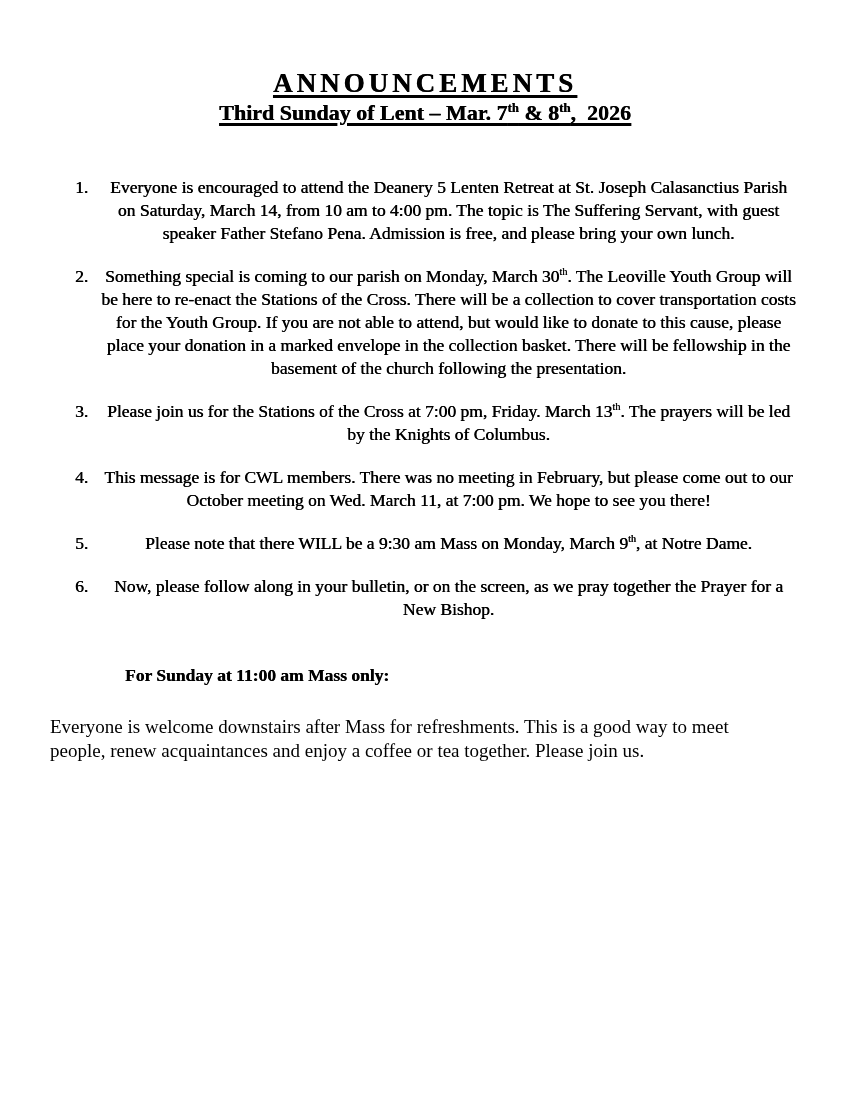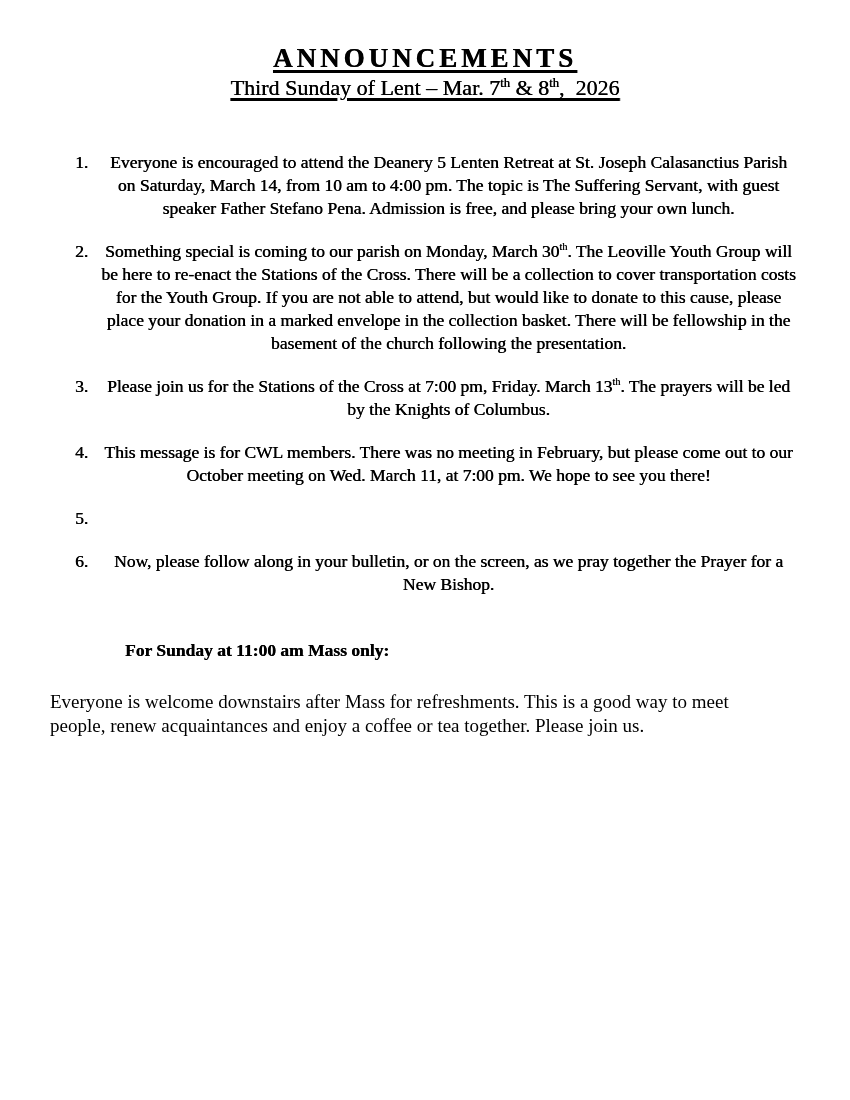--- a/index.html
+++ b/index.html
@@ -15,38 +15,38 @@
     overflow: hidden;
   }
   .page {
     position: relative;
     width: 850px;
     height: 1100px;
     background: #ffffff;
   }
   .doc-header {
     text-align: center;
-    padding-top: 43px;
+    padding-top: 68px;
   }
   .doc-title {
     margin: 0;
     font-size: 27px;
     line-height: 30px;
     font-weight: bold;
     letter-spacing: 4px;
     text-decoration: underline;
     text-decoration-thickness: 2.5px;
     text-underline-offset: 3px;
     text-shadow: 0.4px 0 0 currentColor;
   }
   .doc-subtitle {
     margin: 2px 0 0 0;
     font-size: 22px;
     line-height: 26px;
-    font-weight: normal;
+    font-weight: bold;
     text-decoration: underline;
     text-decoration-thickness: 2.5px;
     text-underline-offset: 3px;
     white-space: pre-wrap;
     text-shadow: 0.4px 0 0 currentColor;
   }
   sup {
     font-size: 0.58em;
     line-height: 0;
     vertical-align: super;
@@ -110,20 +110,21 @@
       <li class="announcement-item">
         <span class="item-number">3.</span>
         <span class="item-text"><span>Please join us for the Stations of the Cross at 7:00 pm, Friday. March 13</span><sup>th</sup><span>. The prayers will be led by the Knights of Columbus.</span></span>
       </li>
       <li class="announcement-item">
         <span class="item-number">4.</span>
         <span class="item-text"><span>This message is for CWL members. There was no meeting in February, but please come out to our October meeting on Wed. March 11, at 7:00 pm. We hope to see you there!</span></span>
       </li>
       <li class="announcement-item">
         <span class="item-number">5.</span>
+        <span class="item-text"><span>Please note that there WILL be a 9:30 am Mass on Monday, March 9</span><sup>th</sup><span>, at Notre Dame.</span></span>
       </li>
       <li class="announcement-item">
         <span class="item-number">6.</span>
         <span class="item-text"><span>Now, please follow along in your bulletin, or on the screen, as we pray together the Prayer for a New Bishop.</span></span>
       </li>
     </ol>
 
   <p class="sunday-heading">For Sunday at 11:00 am Mass only:</p>
 
   <p class="welcome-text">Everyone is welcome downstairs after Mass for refreshments. This is a good way to meet people, renew acquaintances and enjoy a coffee or tea together. Please join us.</p>

